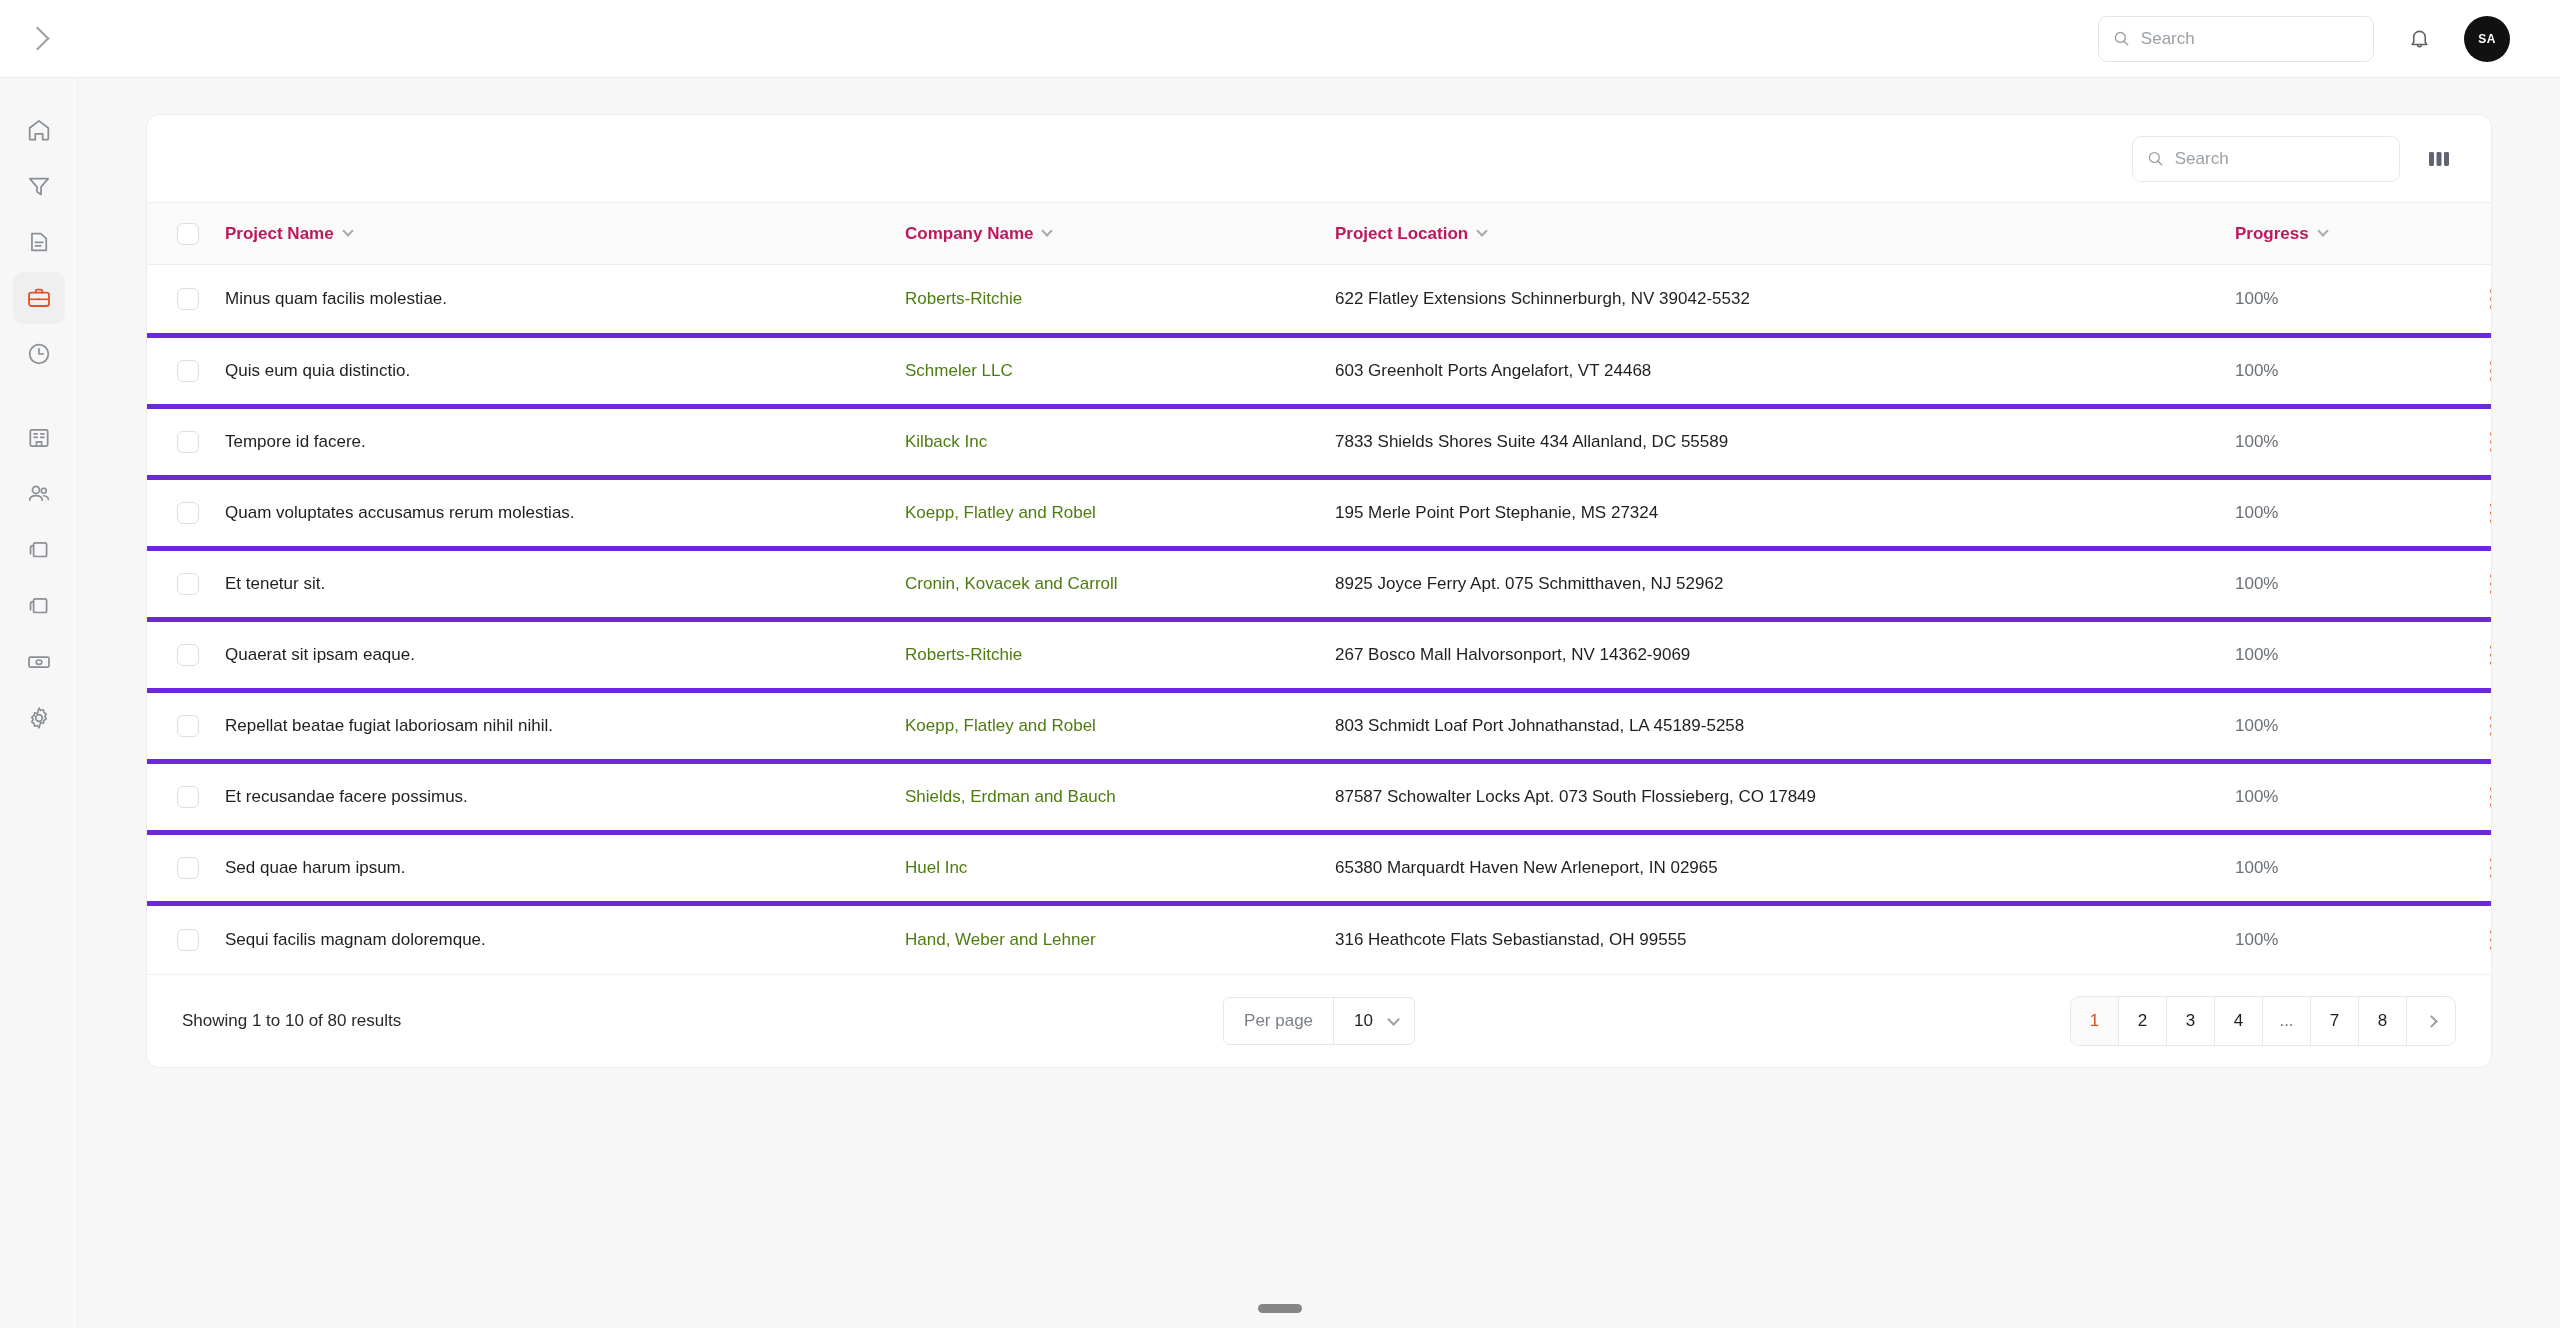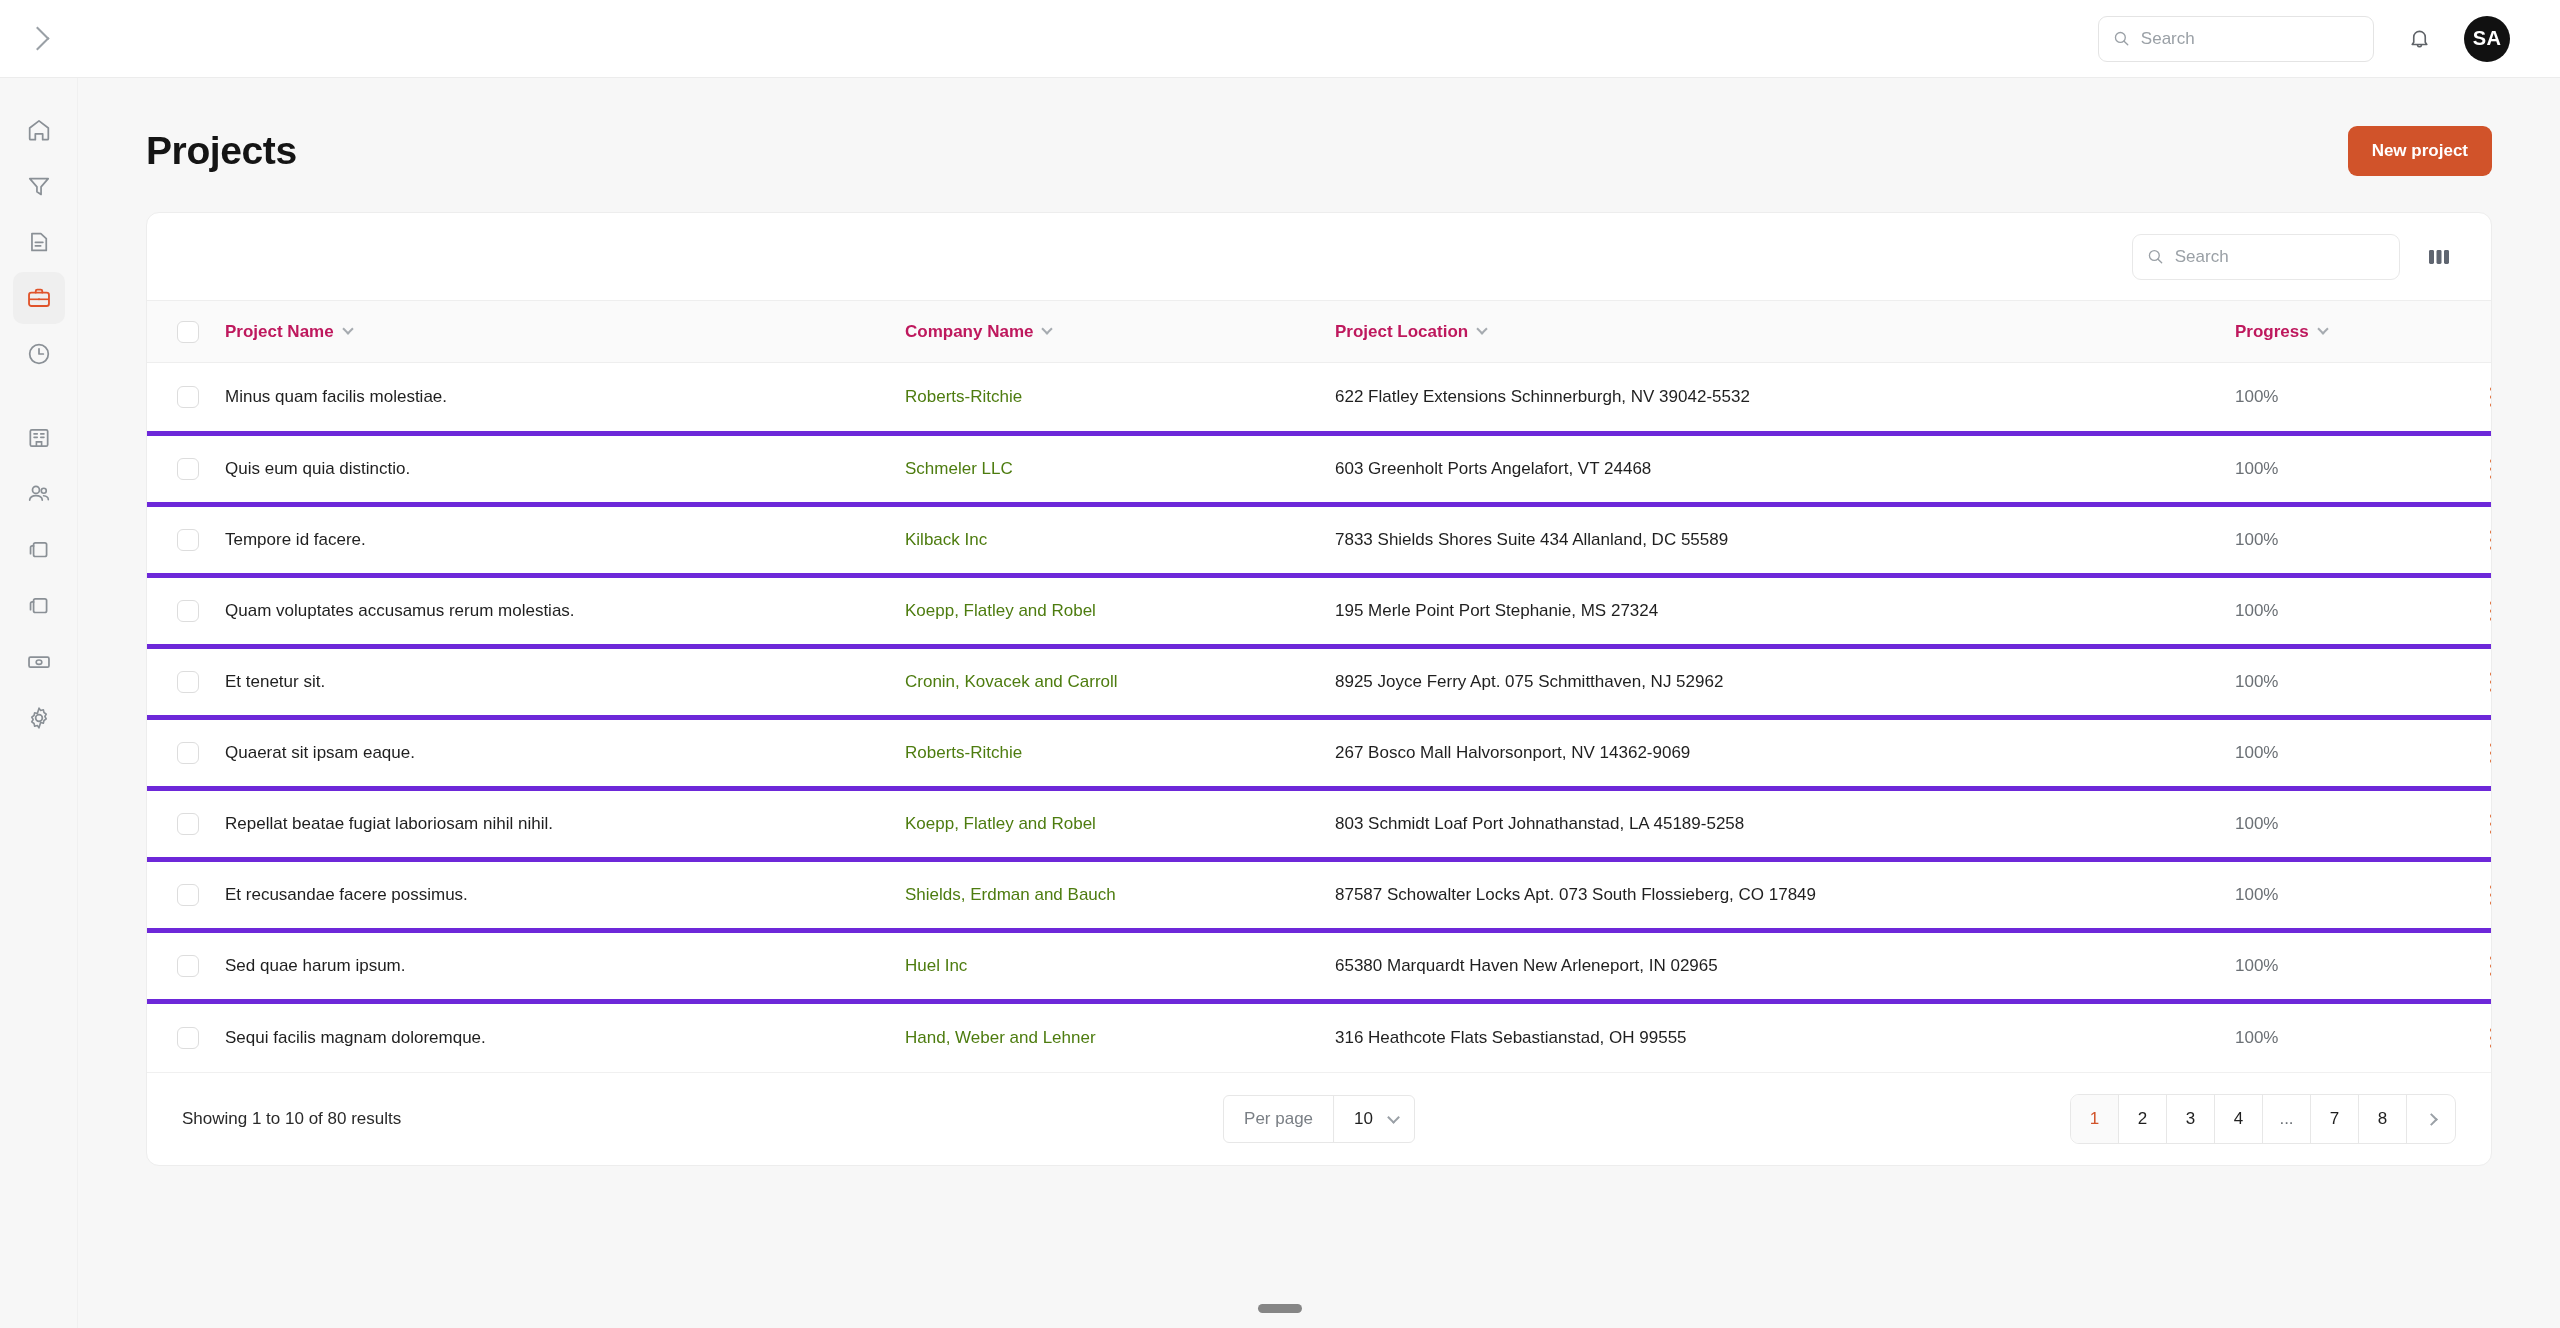--- a/index.html
+++ b/index.html
@@ -48,21 +48,21 @@
   }
   .top-search input::placeholder { color: #9aa0a6; }
   .bell-btn {
     width: 46px; height: 46px; margin-left: 22px;
     display: flex; align-items: center; justify-content: center;
     cursor: pointer;
   }
   .avatar {
     width: 46px; height: 46px; border-radius: 50%;
     background: #111111; color: #ffffff;
-    font-size: 20px; font-weight: bold; letter-spacing: .4px;
+    font-size: 12px; font-weight: bold; letter-spacing: .4px;
     display: flex; align-items: center; justify-content: center;
     margin-left: 22px; margin-right: 50px;
     cursor: pointer;
   }
 
   
   .sidebar {
     position: absolute; top: 78px; left: 0;
     width: 78px; height: 1250px;
     background: #f7f7f7;
@@ -354,24 +354,20 @@
     <svg width="26" height="26" viewBox="0 0 24 24" fill="none">
       <circle cx="12" cy="12" r="3.1" stroke="#8a9096" stroke-width="1.6"></circle>
       <path d="M12 2.9l1.5 2.1 2.5-.6.6 2.5 2.1 1.5-1.3 2.2 1.3 2.2-2.1 1.5-.6 2.5-2.5-.6L12 21.1l-1.5-2.1-2.5.6-.6-2.5-2.1-1.5 1.3-2.2-1.3-2.2 2.1-1.5.6-2.5 2.5.6L12 2.9Z" stroke="#8a9096" stroke-width="1.5" stroke-linejoin="round"></path>
     </svg>
   </div>
 
 </div>
 
 <div class="main">
 
-  <div class="page-head">
-    <div class="page-title">Projects</div>
-    <button class="btn-new">New project</button>
-  </div>
 
   <div class="card">
 
     <div class="card-toolbar">
       <div class="tbl-search">
         <svg width="19" height="19" viewBox="0 0 24 24" fill="none">
           <circle cx="10.5" cy="10.5" r="7" stroke="#9aa0a6" stroke-width="1.9"></circle>
           <line x1="15.8" y1="15.8" x2="21" y2="21" stroke="#9aa0a6" stroke-width="1.9" stroke-linecap="round"></line>
         </svg>
         <input type="text" placeholder="Search" style="">

